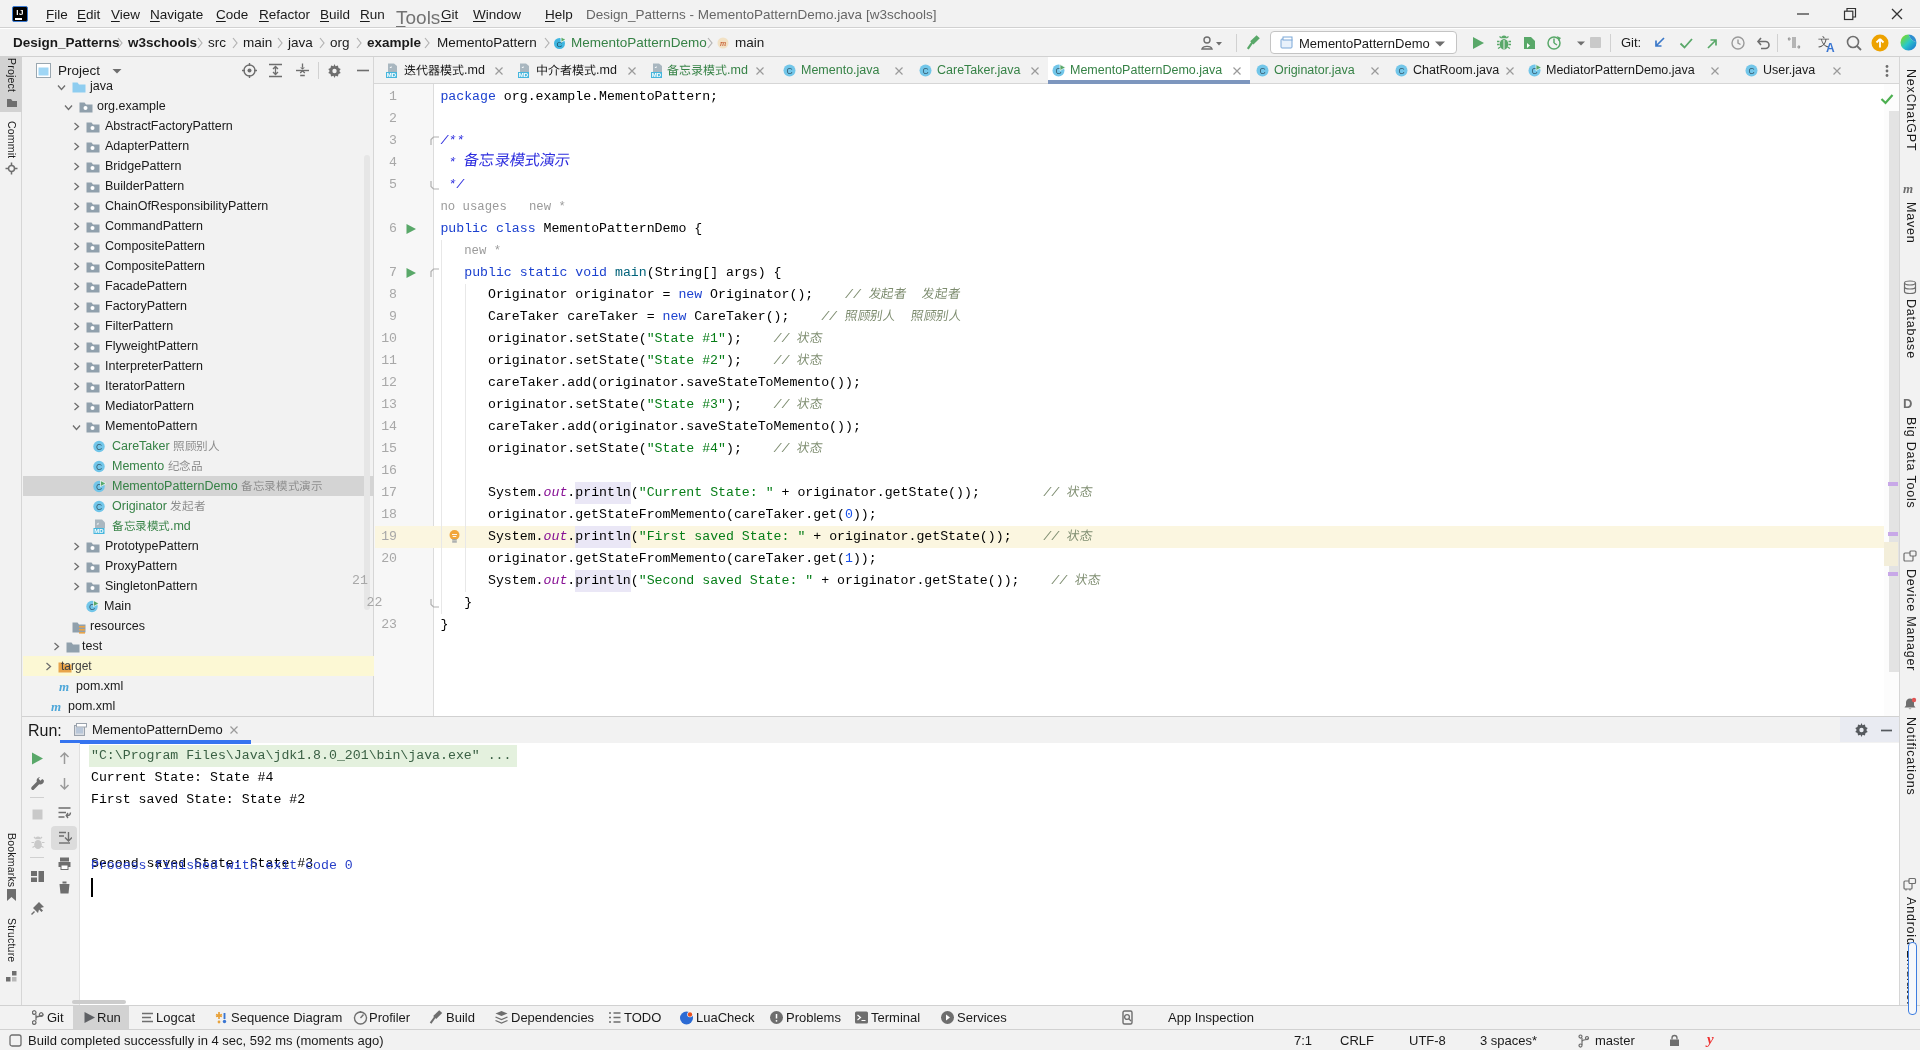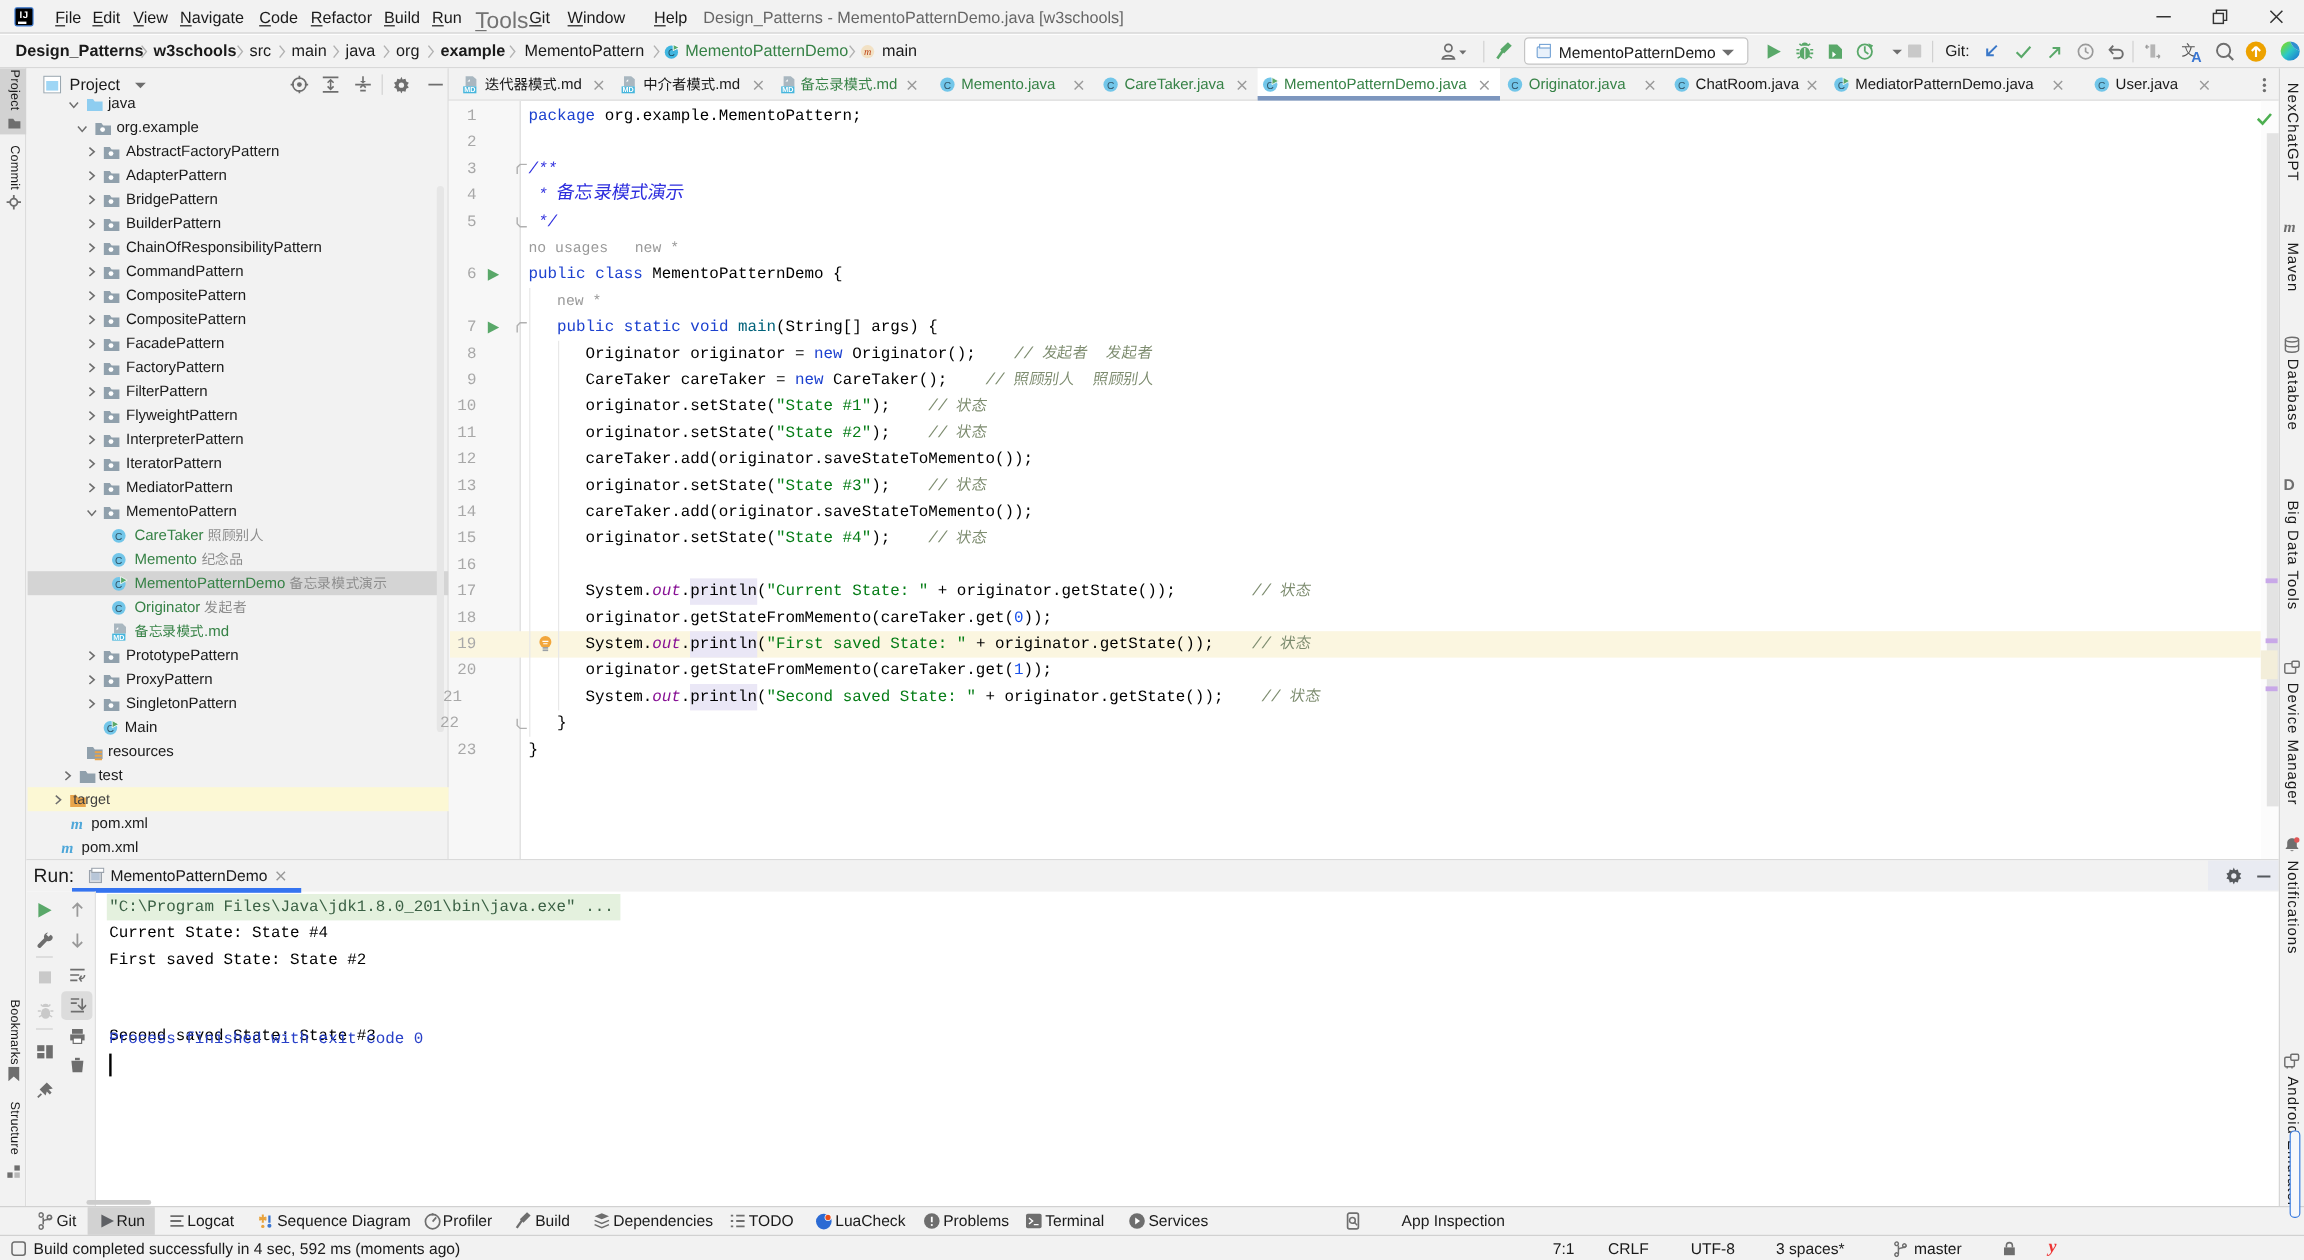--- a/index.html
+++ b/index.html
@@ -682,21 +682,21 @@
 <div class="a mono" style="left:352px;top:349.6px;width:45px;text-align:right;color:#a8a8a8;line-height:22px">11</div>
 <div class="a mono" style="left:352px;top:371.6px;width:45px;text-align:right;color:#a8a8a8;line-height:22px">12</div>
 <div class="a mono" style="left:352px;top:393.6px;width:45px;text-align:right;color:#a8a8a8;line-height:22px">13</div>
 <div class="a mono" style="left:352px;top:415.6px;width:45px;text-align:right;color:#a8a8a8;line-height:22px">14</div>
 <div class="a mono" style="left:352px;top:437.6px;width:45px;text-align:right;color:#a8a8a8;line-height:22px">15</div>
 <div class="a mono" style="left:352px;top:459.6px;width:45px;text-align:right;color:#a8a8a8;line-height:22px">16</div>
 <div class="a mono" style="left:352px;top:481.6px;width:45px;text-align:right;color:#a8a8a8;line-height:22px">17</div>
 <div class="a mono" style="left:352px;top:503.6px;width:45px;text-align:right;color:#a8a8a8;line-height:22px">18</div>
 <div class="a mono" style="left:352px;top:525.6px;width:45px;text-align:right;color:#a8a8a8;line-height:22px">19</div>
 <div class="a mono" style="left:352px;top:547.6px;width:45px;text-align:right;color:#a8a8a8;line-height:22px">20</div>
-<div class="a mono" style="left:340px;top:569.6px;width:45px;text-align:right;color:#a8a8a8;line-height:22px">21</div>
+<div class="a mono" style="left:352px;top:569.6px;width:45px;color:#a8a8a8;line-height:22px">21</div>
 <div class="a mono" style="left:352px;top:591.6px;width:45px;text-align:center;color:#a8a8a8;line-height:22px">22</div>
 <div class="a mono" style="left:352px;top:613.6px;width:45px;text-align:right;color:#a8a8a8;line-height:22px">23</div>
 <svg class="a ic" style="left:405px;top:222.6px" width="12" height="12">
     <path d="M1.5 1l9.5 5-9.5 5z" fill="#59a869"></path>
   </svg>
 <svg class="a ic" style="left:405px;top:266.6px" width="12" height="12">
     <path d="M1.5 1l9.5 5-9.5 5z" fill="#59a869"></path>
   </svg>
 <svg class="a ic" style="left:430px;top:135.6px" width="10" height="10">
     <path d="M1 9V3.5L3.5 1H9" fill="none" stroke="#b0b0b0" stroke-width="1.2"></path>

